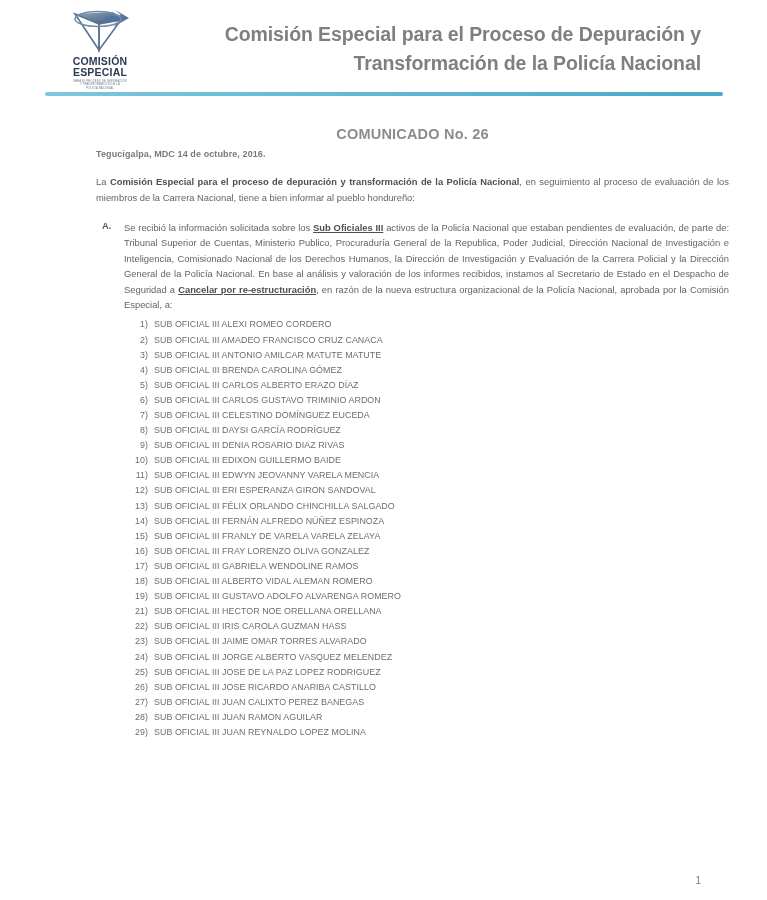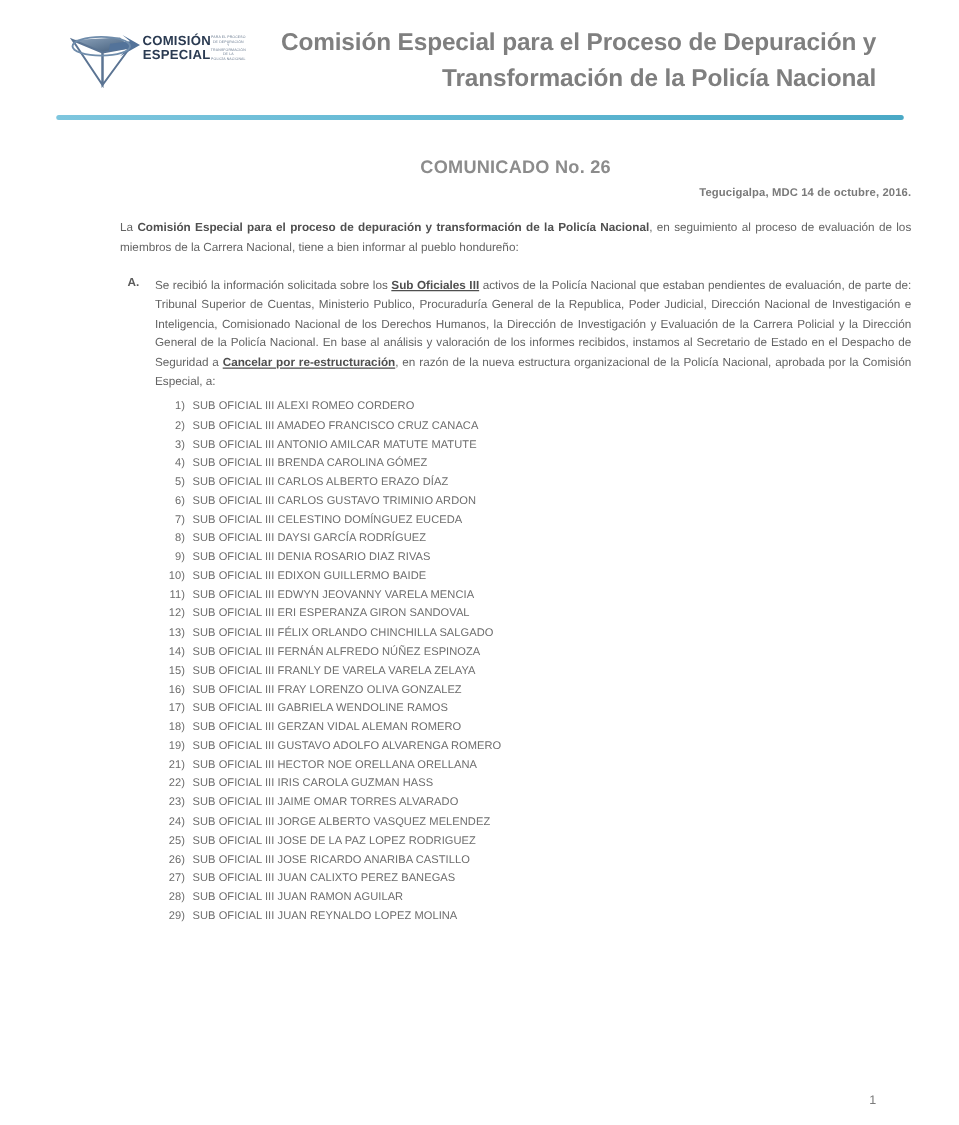--- a/index.html
+++ b/index.html
@@ -21,22 +21,22 @@
     display: flex;
     align-items: center;
     padding: 6px 0 0 0;
     height: 92px;
     box-sizing: border-box;
   }
   .logo-block {
     width: 96px;
     margin-left: 52px;
     display: flex;
-    flex-direction: row;
-    align-items: flex-start;
+    flex-direction: column;
+    align-items: center;
     flex: 0 0 auto;
   }
   .logo-mark {
     width: 62px;
     height: 46px;
     position: relative;
   }
   .logo-mark svg { display: block; }
   .logo-name {
     font-size: 10.5px;
@@ -85,21 +85,21 @@
 
   .comunicado {
     text-align: center;
     font-size: 14.5px;
     font-weight: bold;
     color: #8c8c8c;
     letter-spacing: 0.2px;
     margin-top: 30px;
   }
   .dateline {
-    text-align: right;
+    text-align: left;
     font-size: 9px;
     font-weight: bold;
     color: #7a7a7a;
     margin-top: 7px;
     letter-spacing: 0.1px;
   }
 
   .intro {
     margin-top: 15px;
     font-size: 9.4px;
@@ -279,21 +279,21 @@
       <div class="name-row">
         <span class="name-num">16)</span>
         <span class="name-text">SUB OFICIAL III FRAY LORENZO OLIVA GONZALEZ</span>
       </div>
       <div class="name-row">
         <span class="name-num">17)</span>
         <span class="name-text">SUB OFICIAL III GABRIELA WENDOLINE RAMOS</span>
       </div>
       <div class="name-row">
         <span class="name-num">18)</span>
-        <span class="name-text">SUB OFICIAL III GERZAN VIDAL ALEMAN ROMERO</span>
+        <span class="name-text">SUB OFICIAL III ALBERTO VIDAL ALEMAN ROMERO</span>
       </div>
       <div class="name-row">
         <span class="name-num">19)</span>
         <span class="name-text">SUB OFICIAL III GUSTAVO ADOLFO ALVARENGA ROMERO</span>
       </div>
       <div class="name-row">
         <span class="name-num">21)</span>
         <span class="name-text">SUB OFICIAL III HECTOR NOE ORELLANA ORELLANA</span>
       </div>
       <div class="name-row">

